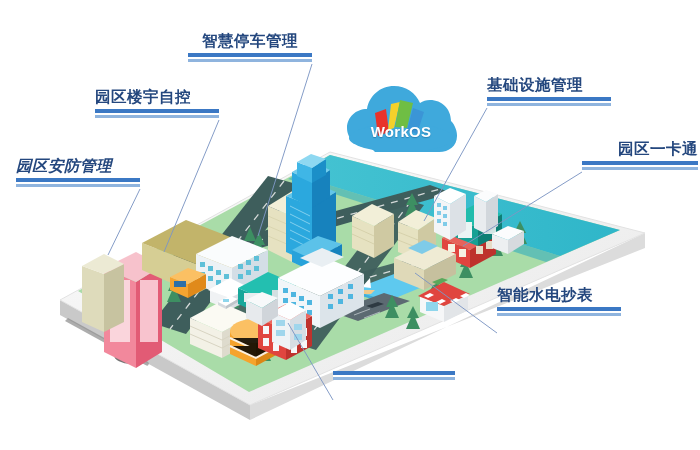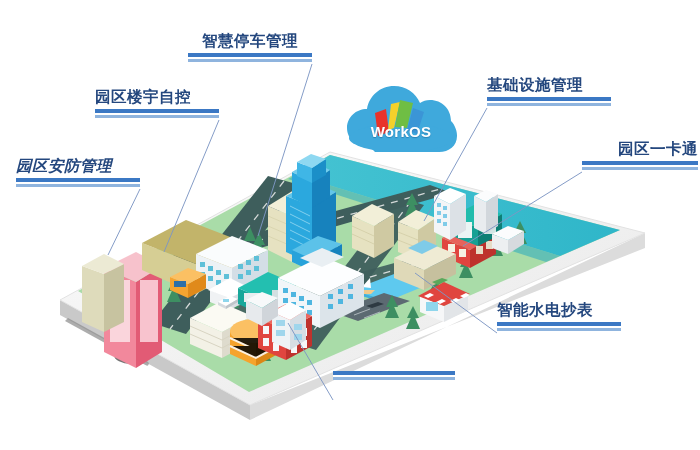--- a/index.html
+++ b/index.html
@@ -467,21 +467,21 @@
         <span class="rule"></span>
       </div>
       <div class="label" style="left: 487px; top: 76px; width: 124px;">
         <span class="txt">基础设施管理</span>
         <span class="rule"></span>
       </div>
       <div class="label right" style="left: 582px; top: 140px; width: 116px;">
         <span class="txt">园区一卡通</span>
         <span class="rule"></span>
       </div>
-      <div class="label" style="left: 497px; top: 301px; width: 124px;">
+      <div class="label" style="left: 497px; top: 286px; width: 124px;">
         <span class="txt">智能水电抄表</span>
         <span class="rule"></span>
       </div>
       <div class="label" style="left: 333px; top: 368px; width: 122px;">
         <span class="rule"></span>
       </div>
     </div>
 
 </div>
 

